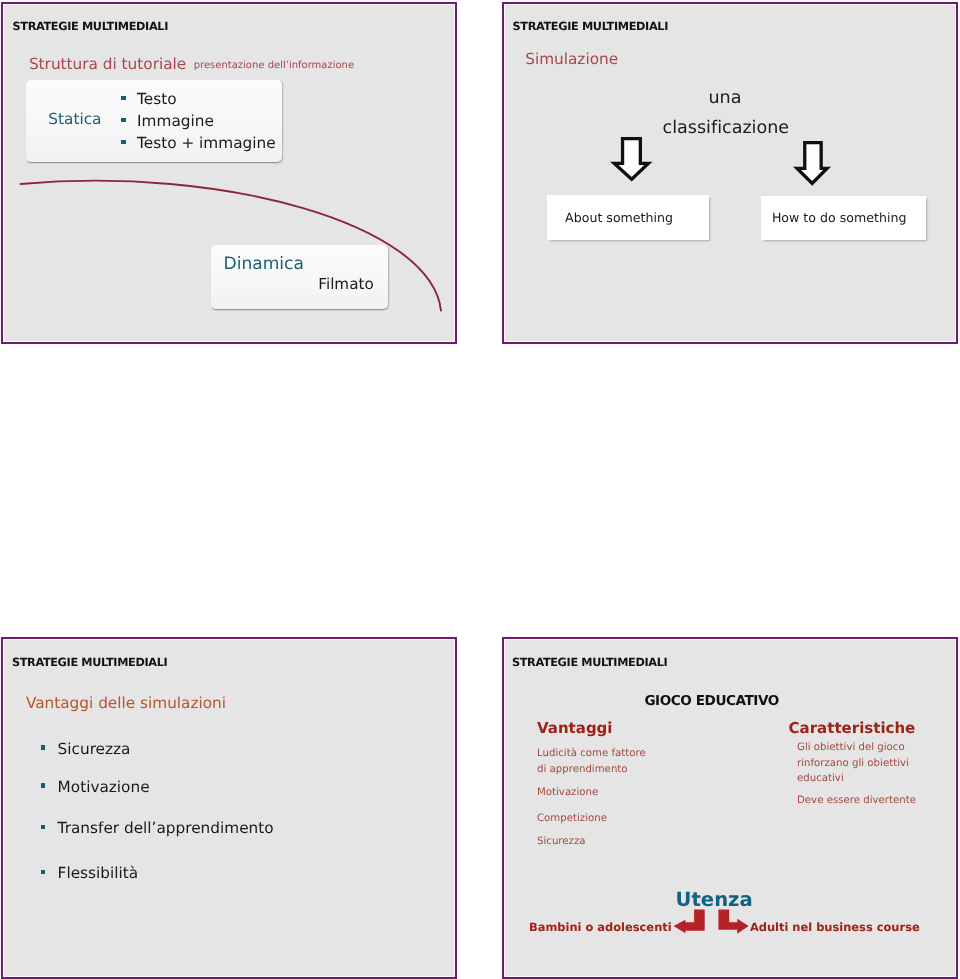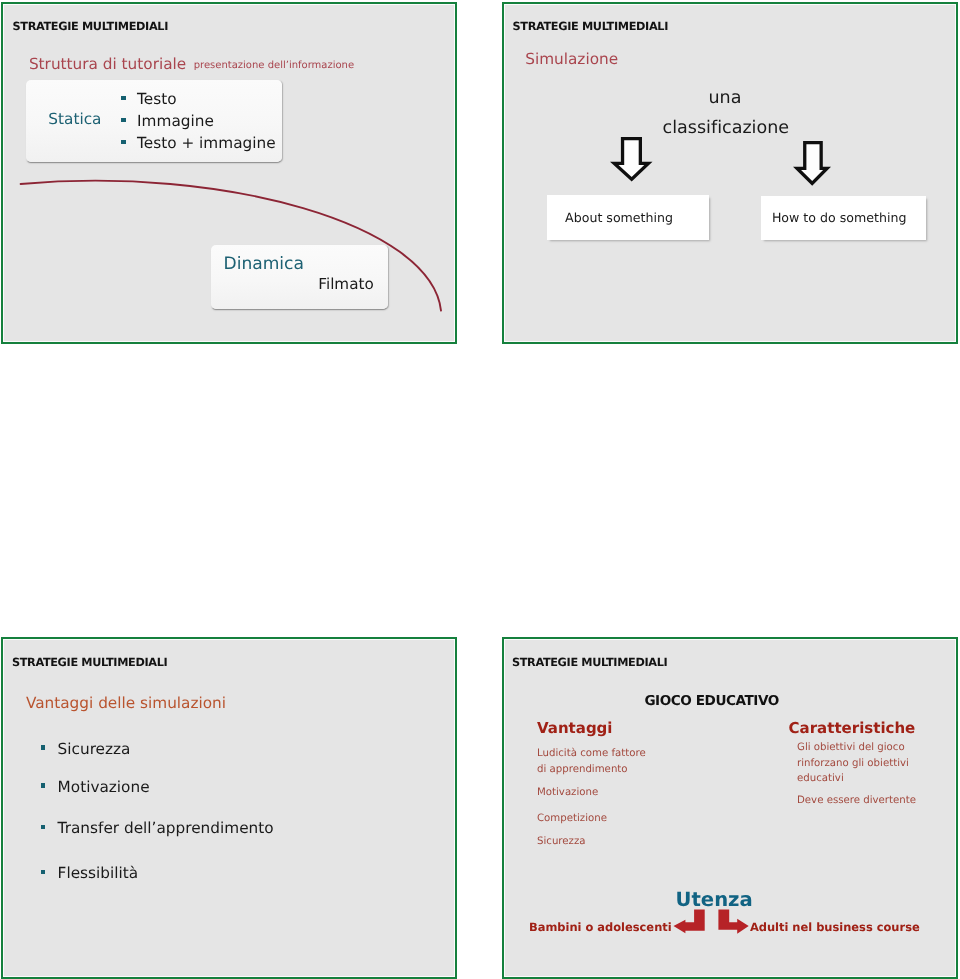--- a/index.html
+++ b/index.html
@@ -3,21 +3,21 @@
 <meta charset="utf-8">
 <title>Strategie multimediali — slide handout</title>
 <style>
   html,body{margin:0;padding:0;background:#ffffff;}
   body{width:960px;height:979px;position:relative;overflow:hidden;
        font-family:"DejaVu Sans",sans-serif;
        -webkit-font-smoothing:antialiased;
        -moz-osx-font-smoothing:grayscale;
        text-rendering:geometricPrecision;
        font-variant-ligatures:none;font-feature-settings:"liga" 0,"clig" 0;}
-  .slide{position:absolute;border:2px solid #15803d;background:#e5e5e5;
+  .slide{position:absolute;border:2px solid #701a75;background:#e5e5e5;
          box-sizing:border-box;overflow:hidden;
          box-shadow:inset 0 0 0 1px #fbfbfb;}
   #slide1{left:1px;top:2px;width:456px;height:342px;padding-left:6px;}
   #slide2{left:502px;top:2px;width:456px;height:342px;}
   #slide3{left:1px;top:637px;width:456px;height:342px;}
   #slide4{left:502px;top:637px;width:456px;height:342px;}
   
   .inner{position:absolute;left:-2px;top:-2px;width:460px;height:346px;}
   .abs{position:absolute;white-space:nowrap;line-height:0;}
   svg{position:absolute;overflow:visible;pointer-events:none;}

